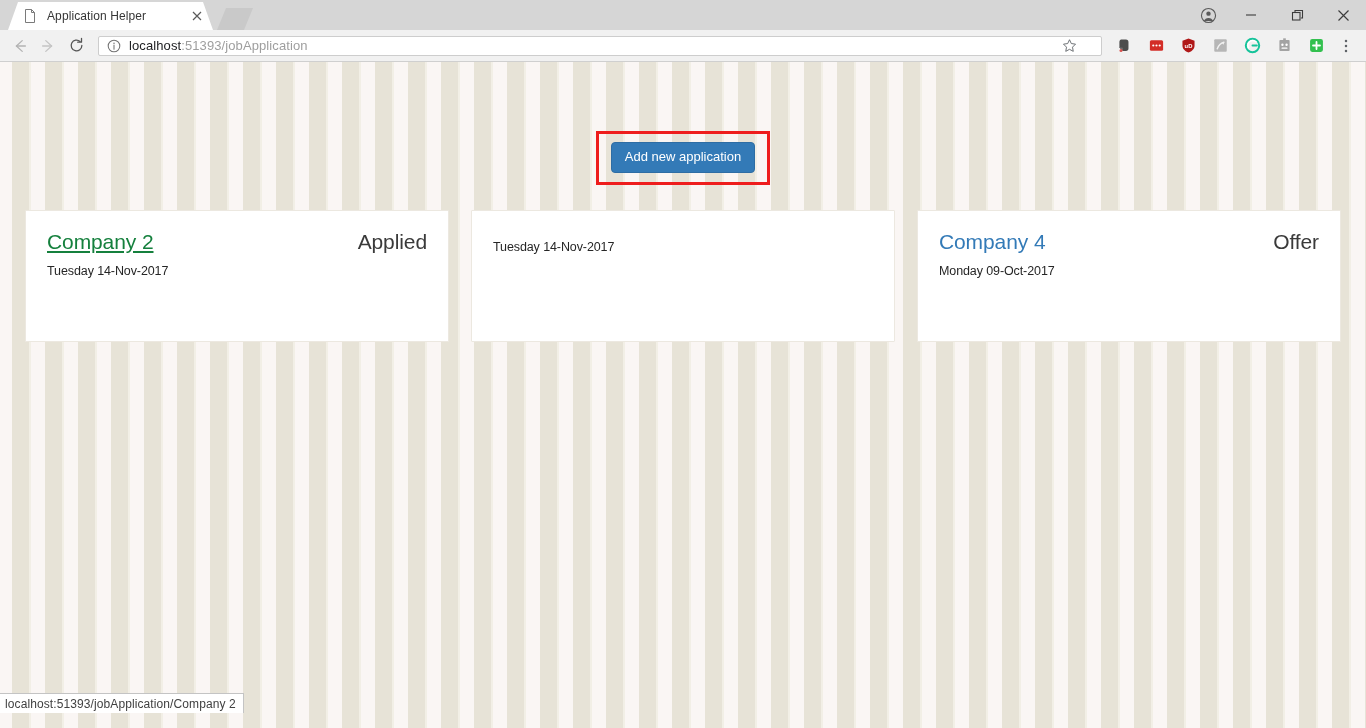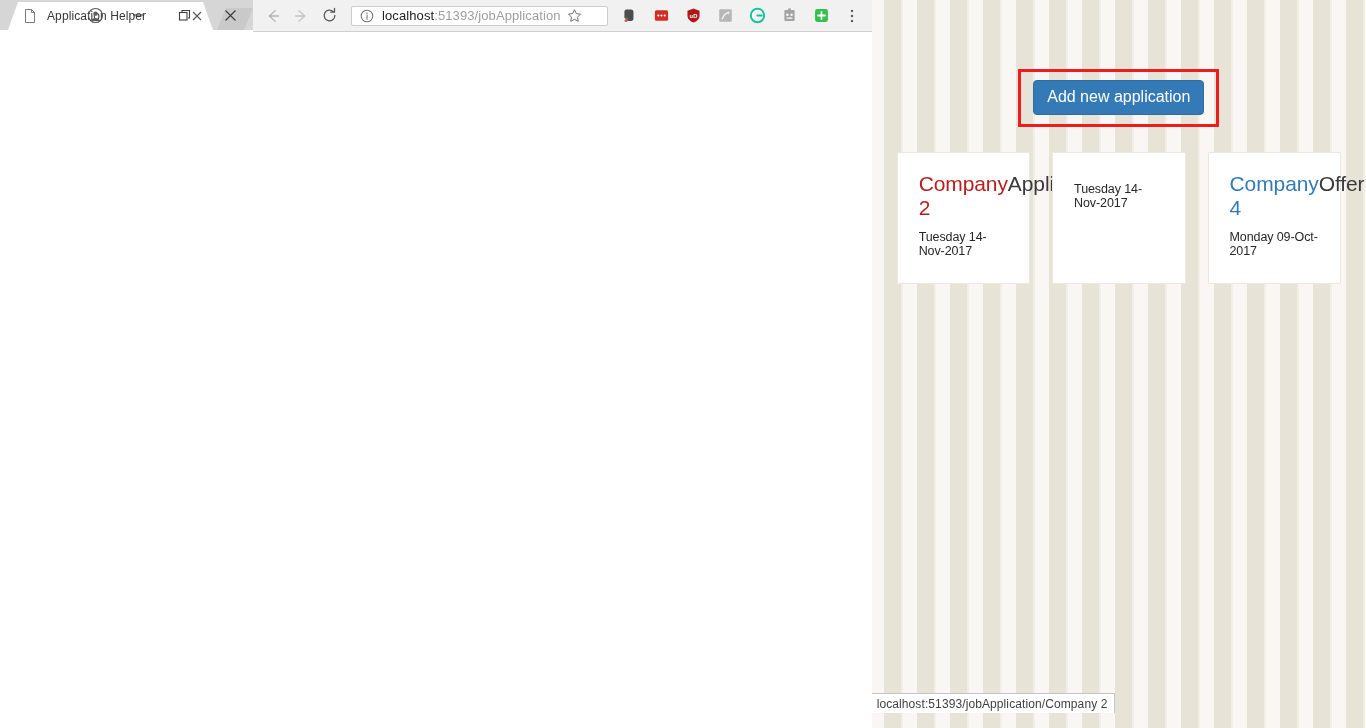--- a/index.html
+++ b/index.html
@@ -11,21 +11,21 @@
     font-family: "Liberation Sans", sans-serif;
     background: #ffffff;
   }
 
   
   .browser {
     width: 1366px;
     height: 728px;
     position: relative;
     display: flex;
-    flex-direction: row;
+    flex-direction: column;
   }
 
   .tabstrip {
     height: 30px;
     background: #d6d6d6;
     position: relative;
     display: flex;
     align-items: flex-end;
     padding-left: 8px;
     flex: 0 0 30px;
@@ -195,21 +195,21 @@
   .btn-hl {
     border: 3px solid #ee1d1d;
     padding: 8px 12px 9px 12px;
     display: inline-flex;
   }
   .btn-primary {
     background: #337ab7;
     border: 1px solid #2e6da4;
     border-radius: 4px;
     color: #ffffff;
-    font-size: 16px;
+    font-size: 13px;
     padding: 7px 13px 8px 13px;
     line-height: 1.1;
     white-space: nowrap;
     font-family: "Liberation Sans", sans-serif;
   }
 
   .cards {
     display: flex;
     flex-wrap: wrap;
     padding: 0 14px;
@@ -235,21 +235,22 @@
     justify-content: space-between;
   }
   .card-title {
     font-size: 21px;
     color: #337ab7;
     font-weight: normal;
     letter-spacing: -0.1px;
     text-decoration: none;
   }
   .card-title.hovered {
-    color: #b91c1c;
+    text-decoration: underline;
+    color: #15803d;
   }
   .card-status {
     font-size: 21px;
     color: #3a3a3a;
     font-weight: normal;
     letter-spacing: -0.1px;
   }
   .card-date {
     margin-top: 10px;
     font-size: 12.5px;

